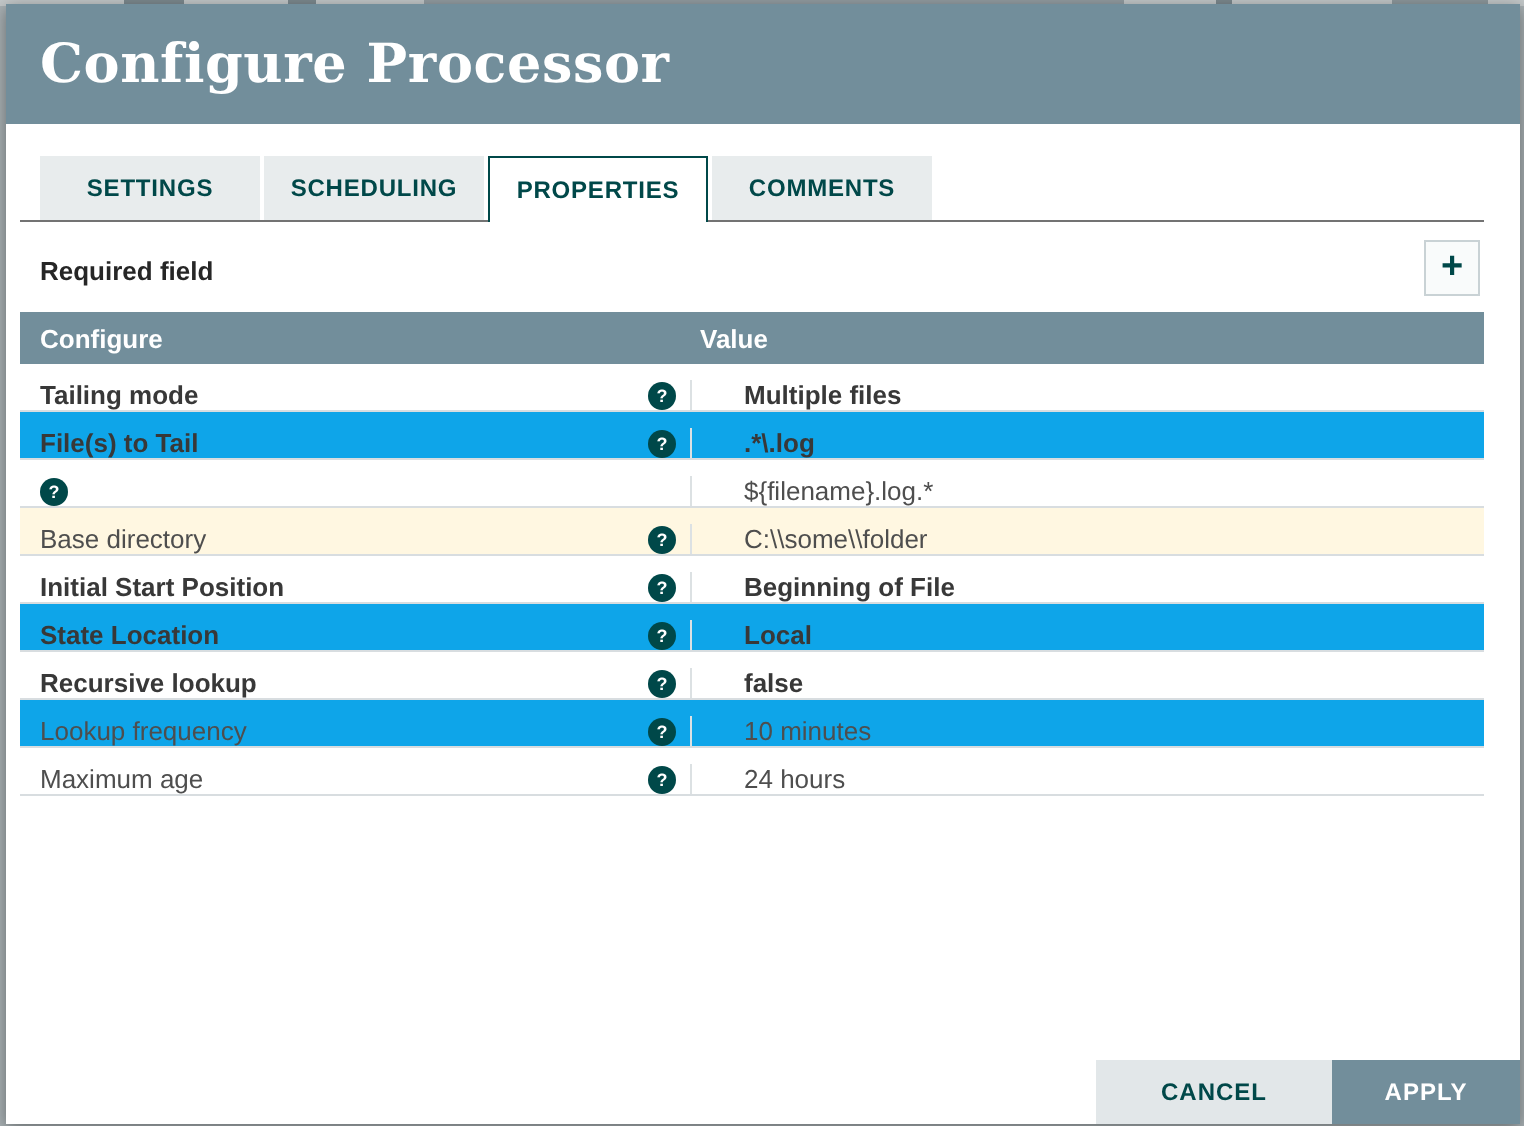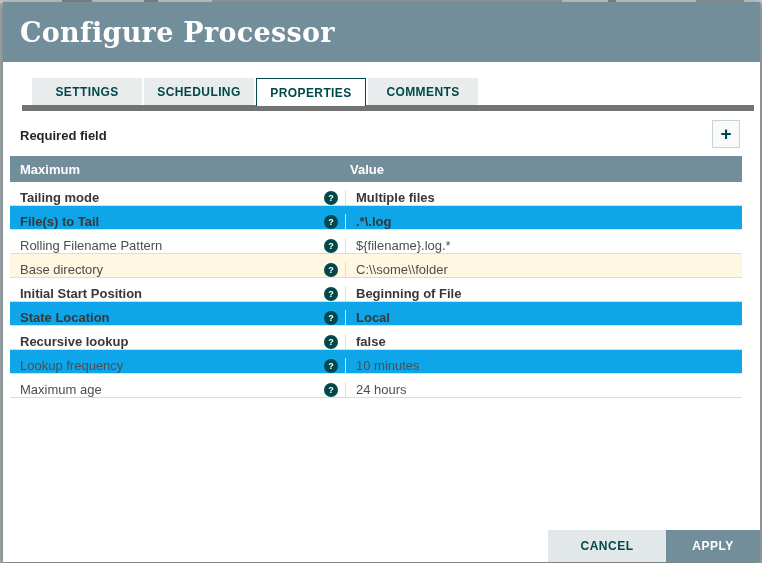--- a/index.html
+++ b/index.html
@@ -20,23 +20,23 @@
     height:60px;background:#728e9b;display:flex;align-items:center;
     padding-left:17px;box-sizing:border-box;
   }
   .modal-title{
     margin:0;color:#ffffff;font-family:"DejaVu Serif",serif;
     font-size:27px;font-weight:bold;letter-spacing:.3px;
   }
 
   
   .tabstrip{
-    position:absolute;left:19px;top:76px;width:732px;height:33px;
+    position:absolute;left:7px;top:76px;width:732px;height:33px;
     display:flex;box-sizing:border-box;padding-left:10px;
-    border-bottom:6px solid #737373;
+    border-bottom:1px solid #737373;
   }
   .tab{
     width:110px;margin-right:2px;display:flex;align-items:center;justify-content:center;
     background:#e8eced;color:#004849;font-size:12px;font-weight:bold;
     letter-spacing:.4px;cursor:pointer;box-sizing:border-box;
   }
   .tab.active{
     background:#ffffff;border:1px solid #004849;border-bottom:none;
     margin-bottom:-1px;z-index:2;
   }
@@ -72,21 +72,21 @@
     padding-left:10px;padding-right:7px;color:#4e4e4e;
   }
   .cell-prop .pname{flex:1;white-space:nowrap;overflow:hidden;}
   .help-icon{
     width:14px;height:14px;border-radius:50%;background:#004849;color:#ffffff;
     font-size:9px;font-weight:bold;display:flex;align-items:center;justify-content:center;
     flex:none;cursor:pointer;
   }
   .cell-val{
     width:317px;box-sizing:border-box;display:flex;align-items:center;
-    padding-left:10px;border-left:1px solid #dce1e3;color:#4e4e4e;white-space:nowrap;
+    padding-left:26px;border-left:1px solid #dce1e3;color:#4e4e4e;white-space:nowrap;
   }
   .cell-extra{flex:1;border-left:1px solid #dce1e3;}
   .prow.bold .pname,.prow.bold .cell-val{font-weight:bold;color:#383838;}
 
   
   .footer{position:absolute;right:0;bottom:0;display:flex;}
   .btn{
     height:32px;border:none;font-size:12px;font-weight:bold;letter-spacing:.5px;
     cursor:pointer;display:flex;align-items:center;justify-content:center;
   }
@@ -121,21 +121,21 @@
 
     <div class="toolbar-row">
       <span class="required-label">Required field</span>
       <button class="add-btn">
         <span class="plus-glyph">+</span>
       </button>
     </div>
 
     <div class="ptable">
       <div class="thead">
-        <span class="col-prop">Maximum</span>
+        <span class="col-prop">Configure</span>
         <span class="col-val">Value</span>
       </div>
 
       <div class="prow bold">
         <div class="cell-prop">
             <span class="pname">Tailing mode</span>
             <span class="help-icon">?</span>
           </div>
         <div class="cell-val">Multiple files</div>
         <div class="cell-extra"></div>
@@ -143,21 +143,20 @@
       <div class="prow alt bold">
         <div class="cell-prop">
             <span class="pname">File(s) to Tail</span>
             <span class="help-icon">?</span>
           </div>
         <div class="cell-val">.*\.log</div>
         <div class="cell-extra"></div>
       </div>
       <div class="prow">
         <div class="cell-prop">
-            <span class="pname">Rolling Filename Pattern</span>
             <span class="help-icon">?</span>
           </div>
         <div class="cell-val">${filename}.log.*</div>
         <div class="cell-extra"></div>
       </div>
       <div class="prow hl">
         <div class="cell-prop">
             <span class="pname">Base directory</span>
             <span class="help-icon">?</span>
           </div>

